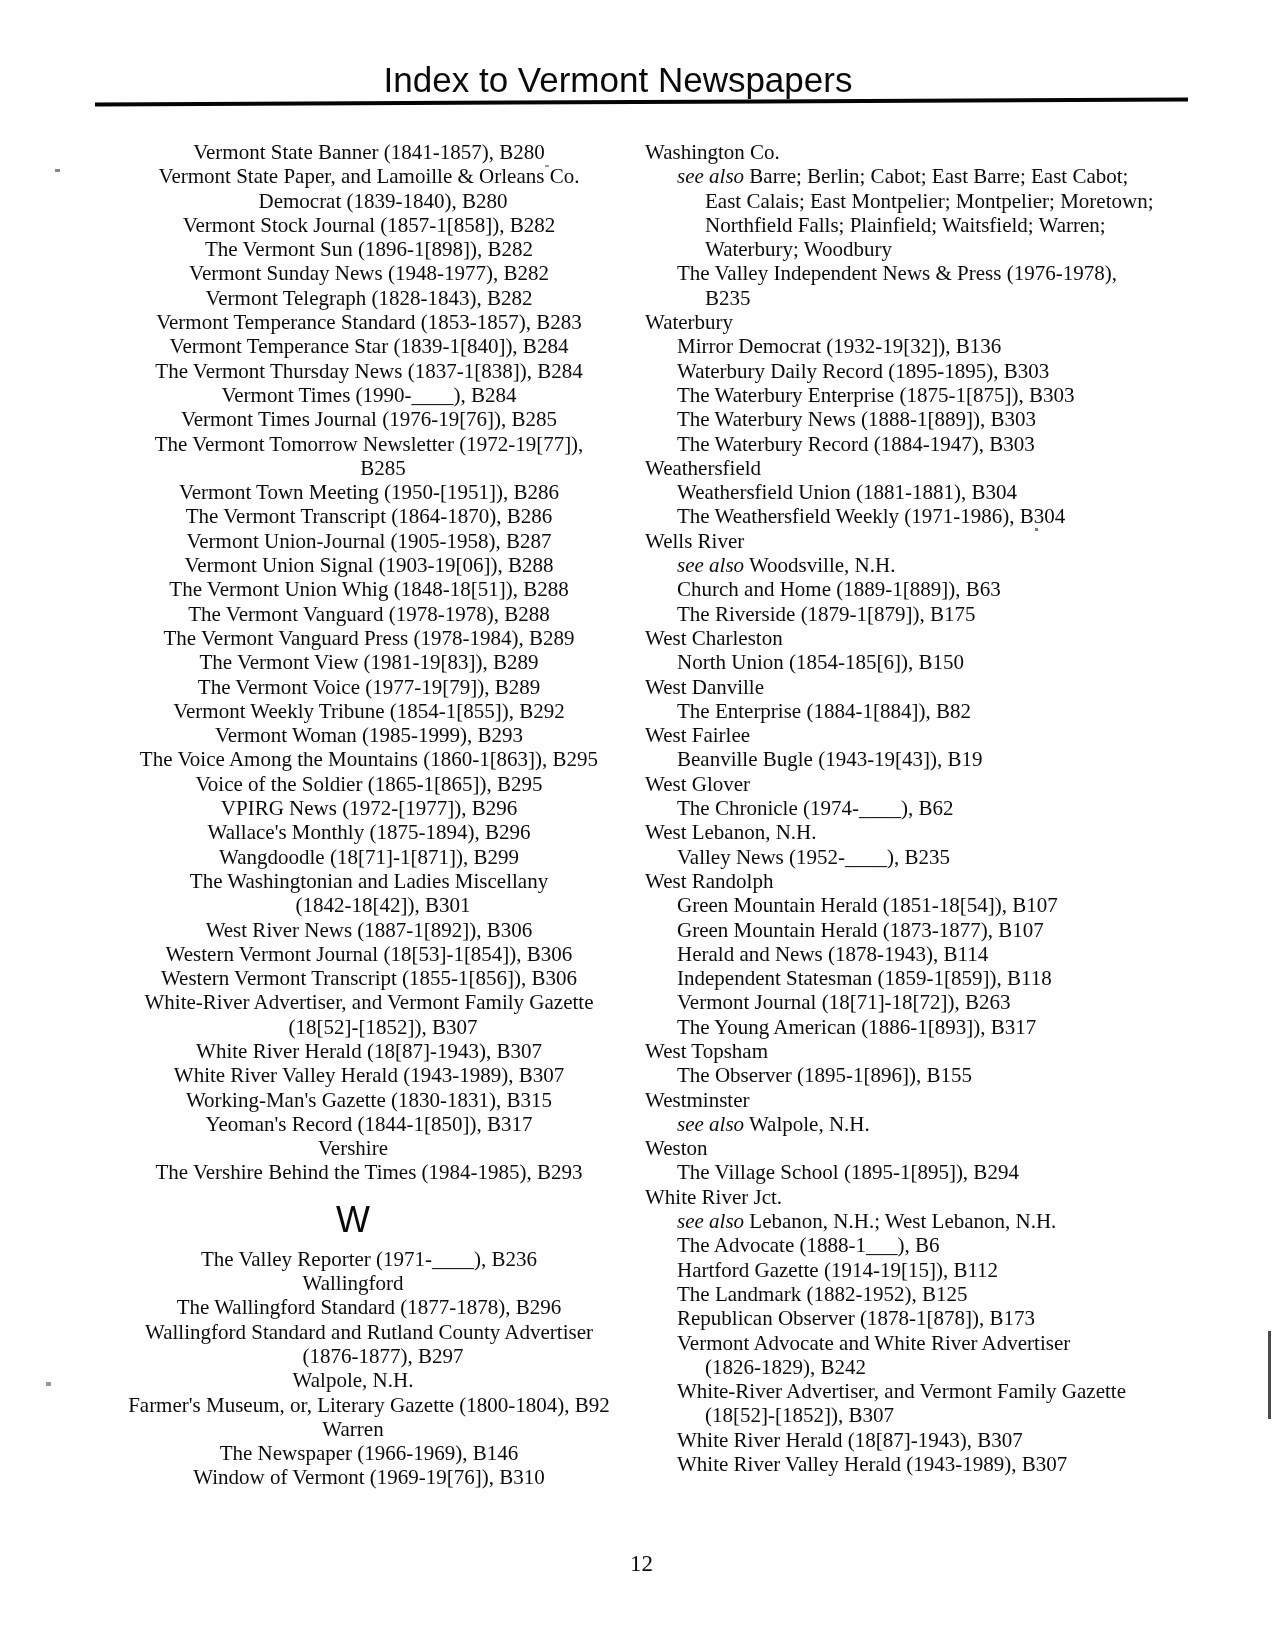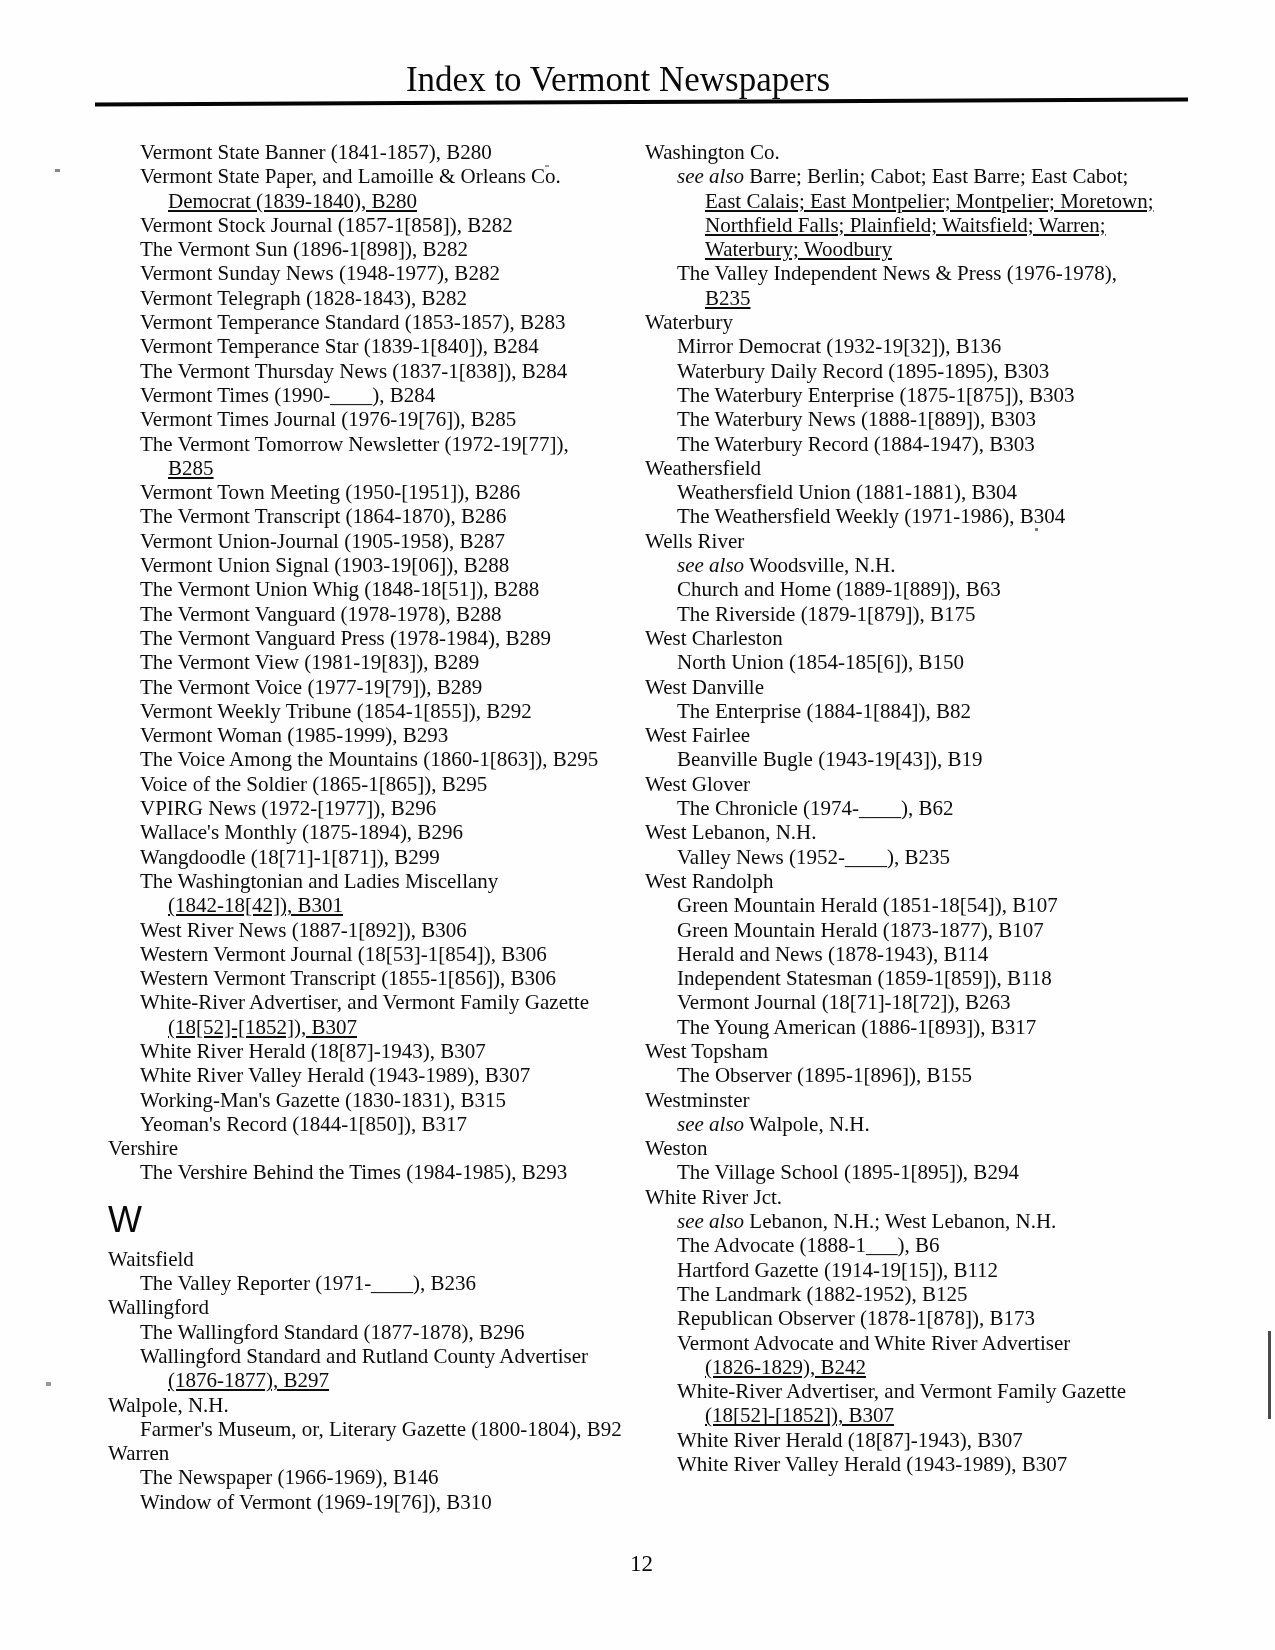--- a/index.html
+++ b/index.html
@@ -19,49 +19,49 @@
   }
   .doc-title {
     position: absolute;
     top: 60px;
     left: 95px;
     width: 1092px;
     margin: 0;
     text-align: center;
     padding-right: 46px;
     box-sizing: border-box;
-    font-family: Liberation Serif, serif;
+    font-family: Liberation Sans, sans-serif;
     font-weight: 400;
     font-size: 35px;
     letter-spacing: 0px;
     color: #0a0a0a;
   }
   .title-rule {
     position: absolute;
     top: 100px;
     left: 95px;
     width: 1093px;
     height: 4px;
     background: #050505;
     transform: rotate(-0.25deg);
   }
   .col {
     position: absolute;
     top: 140px;
   }
-  .col-left  { left: 108px; width: 530px; }
+  .col-left  { left: 88px; width: 530px; text-align: center; }
   .col-right { left: 645px; width: 560px; }
   .line {
     font-size: 21px;
     line-height: 24.3px;
     white-space: nowrap;
   }
   .indent-0 { padding-left: 0; }
   .indent-1 { padding-left: 32px; }
-  .indent-2 { padding-left: 60px; text-decoration: underline; }
+  .indent-2 { padding-left: 60px; }
   .line em {
     font-style: italic;
     margin-top: 35px;
   }
   .section-heading {
     font-family: "Liberation Sans", "DejaVu Sans", sans-serif;
     font-size: 36px;
     font-weight: 400;
     line-height: 38px;
     margin-top: 16px;
@@ -132,21 +132,20 @@
       <div class="line indent-1">Western Vermont Transcript (1855-1[856]), B306</div>
       <div class="line indent-1">White-River Advertiser, and Vermont Family Gazette</div>
       <div class="line indent-2">(18[52]-[1852]), B307</div>
       <div class="line indent-1">White River Herald (18[87]-1943), B307</div>
       <div class="line indent-1">White River Valley Herald (1943-1989), B307</div>
       <div class="line indent-1">Working-Man's Gazette (1830-1831), B315</div>
       <div class="line indent-1">Yeoman's Record (1844-1[850]), B317</div>
       <div class="line indent-0">Vershire</div>
       <div class="line indent-1">The Vershire Behind the Times (1984-1985), B293</div>
       <div class="section-heading">W</div>
-      <div class="line indent-0">Waitsfield</div>
       <div class="line indent-1">The Valley Reporter (1971-____), B236</div>
       <div class="line indent-0">Wallingford</div>
       <div class="line indent-1">The Wallingford Standard (1877-1878), B296</div>
       <div class="line indent-1">Wallingford Standard and Rutland County Advertiser</div>
       <div class="line indent-2">(1876-1877), B297</div>
       <div class="line indent-0">Walpole, N.H.</div>
       <div class="line indent-1">Farmer's Museum, or, Literary Gazette (1800-1804), B92</div>
       <div class="line indent-0">Warren</div>
       <div class="line indent-1">The Newspaper (1966-1969), B146</div>
       <div class="line indent-1">Window of Vermont (1969-19[76]), B310</div>

